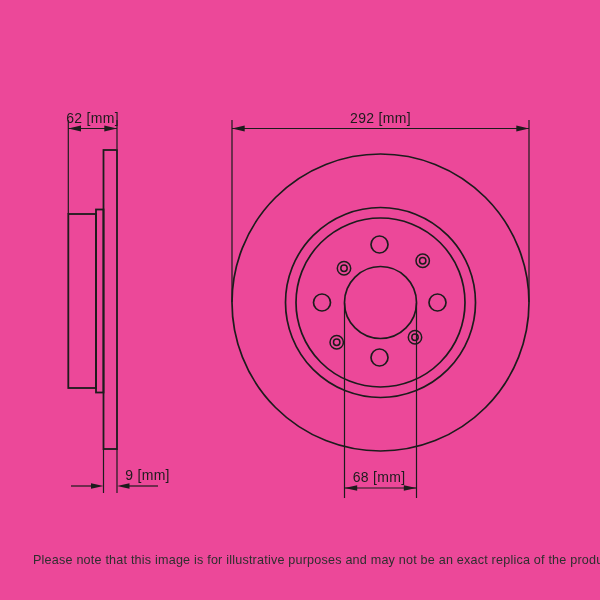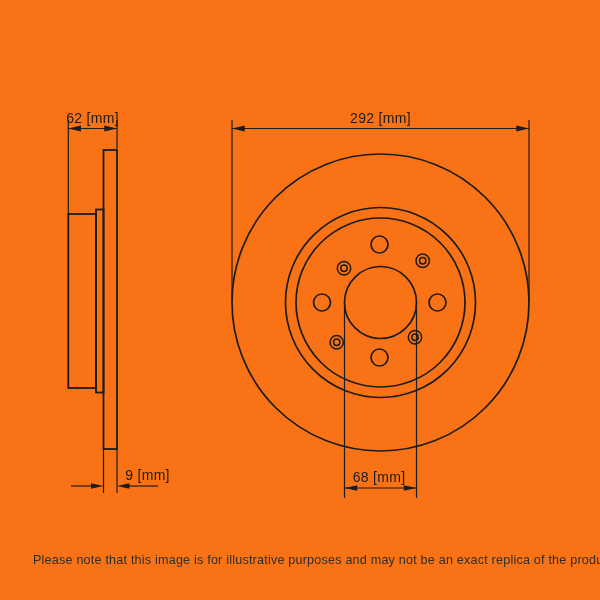--- a/index.html
+++ b/index.html
@@ -8,21 +8,21 @@
     width: 600px;
     height: 600px;
     background: #ffffff;
     font-family: "Liberation Sans", sans-serif;
     overflow: hidden;
   }
   .drawing-wrap {
     position: relative;
     width: 600px;
     height: 600px;
-    background: #f97316;
+    background: #ec4899;
   }
   svg text {
     font-family: "Liberation Sans", "DejaVu Sans", sans-serif;
     fill: #1c1c1c;
   }
   .dim-label {
     font-size: 14px;
     letter-spacing: 0.3px;
   }
   .note-label {

